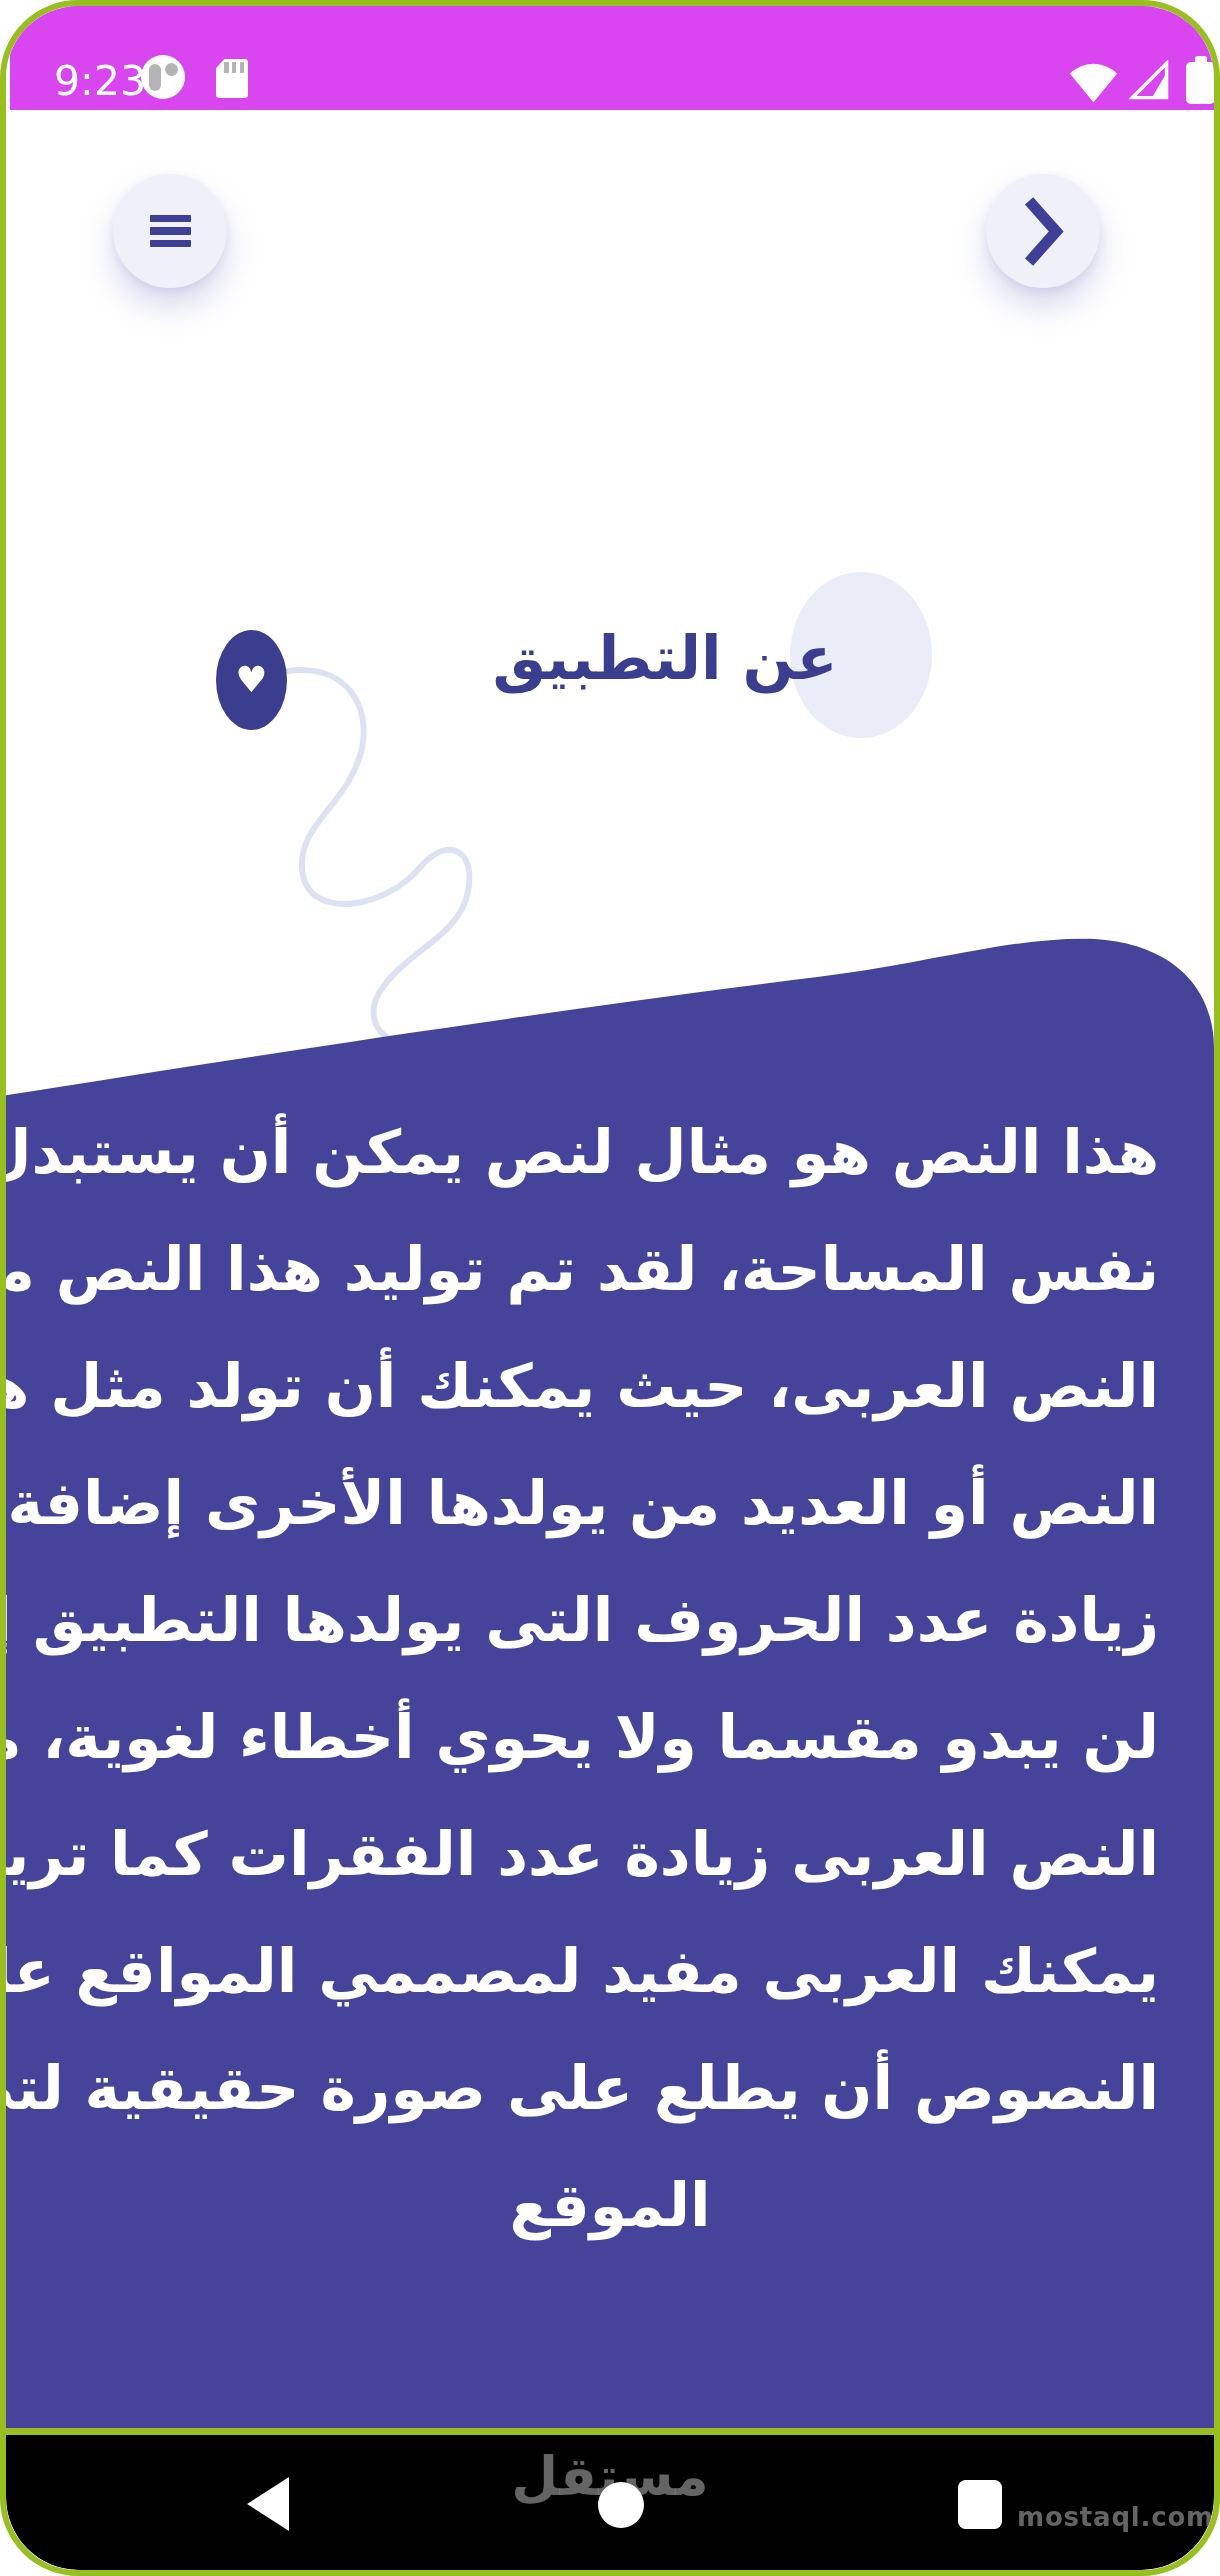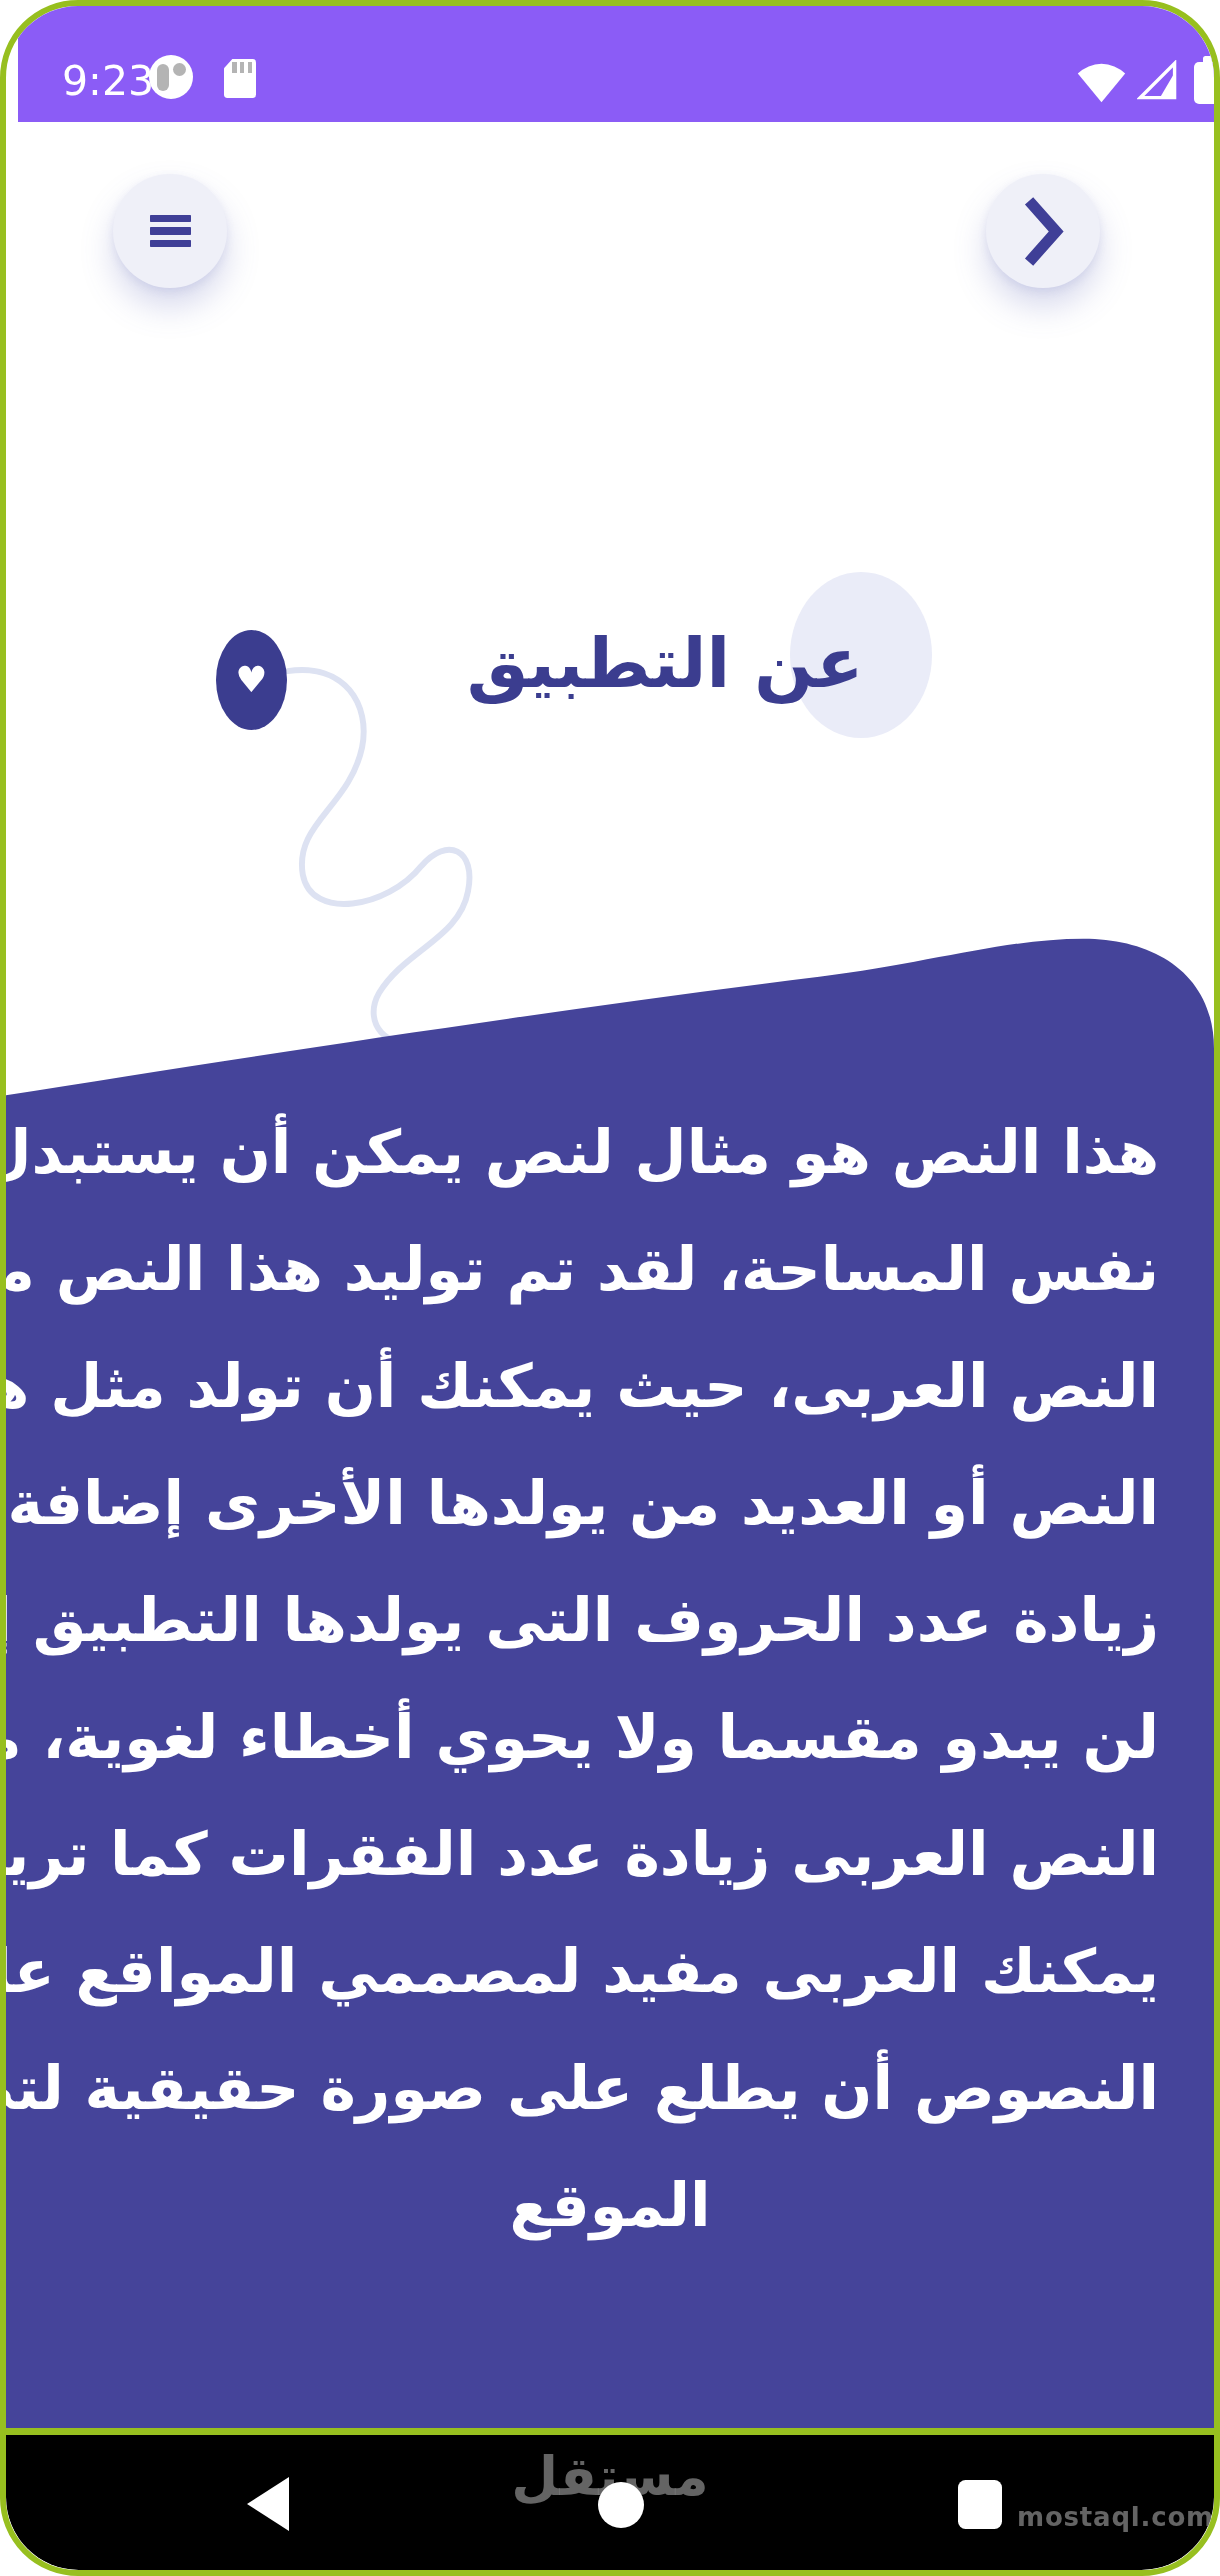--- a/index.html
+++ b/index.html
@@ -4,21 +4,21 @@
 <style>
   * { margin:0; padding:0; box-sizing:border-box; }
   html,body { width:1220px; height:2576px; background:#ffffff; overflow:hidden;
               font-family:"DejaVu Sans", sans-serif; }
 
   
   .phone { position:absolute; inset:0; border:6px solid #97bf1f; border-radius:78px;
            overflow:hidden; background:#ffffff; }
 
   
-  .statusbar { position:absolute; top:0; left:12px; right:0; height:116px; background:#8b5cf6; }
+  .statusbar { position:absolute; top:0; left:4px; right:0; height:104px; background:#d946ef; }
   .sb-time { position:absolute; left:44px; top:51px; color:#ffffff; font-size:41px; font-weight:400; }
   .sb-notif { position:absolute; left:131px; top:49px; width:44px; height:44px;
               background:#ffffff; border-radius:50%; }
   .sb-notif .pill { position:absolute; left:7.6px; top:8.5px; width:12.7px; height:27px;
                     background:#b4b4b4; border-radius:6.8px; }
   .sb-notif .dot { position:absolute; right:6.8px; top:7.6px; width:13.6px; height:13.6px;
                    background:#b4b4b4; border-radius:50%; }
   .sb-sd { position:absolute; left:206px; top:53px; width:32px; height:39px; background:#ffffff;
            border-radius:3.4px; clip-path:polygon(26% 0, 100% 0, 100% 100%, 0 100%, 0 24%); }
   .sb-sd .slots { position:absolute; right:4.2px; top:3.4px; display:flex; gap:3.4px; }
@@ -36,21 +36,21 @@
                 display:flex; align-items:center; justify-content:center; cursor:pointer; }
   .btn-menu { left:107px; top:168px; }
   .btn-next { left:980px; top:168px; }
   .hamburger { display:flex; flex-direction:column; gap:5.1px; }
   .hamburger i { display:block; width:41px; height:7.6px; background:#3f3f97; border-radius:0.8px; }
 
   
   .deco-ellipse { position:absolute; left:784px; top:566px; width:142px; height:166px;
                   background:#eaecf8; border-radius:50%; }
   .page-title { position:absolute; left:110px; right:0; top:617px; text-align:center;
-                direction:rtl; color:#3b3d8f; font-size:69px; font-weight:700; }
+                direction:rtl; color:#3b3d8f; font-size:60px; font-weight:700; }
   .heart-badge { position:absolute; left:210px; top:624px; width:71px; height:100px;
                  background:#3b3d8f; border-radius:50%; display:flex; align-items:center;
                  justify-content:center; }
   .heart-badge span { color:#ffffff; font-size:36px; line-height:1; }
   .squiggle { position:absolute; left:229px; top:648px; }
 
   
   .purple-svg { position:absolute; left:0; top:924px; }
   .about-text { position:absolute; left:55px; right:55px; top:1088px; direction:rtl;
                 text-align:center; color:#ffffff; }

